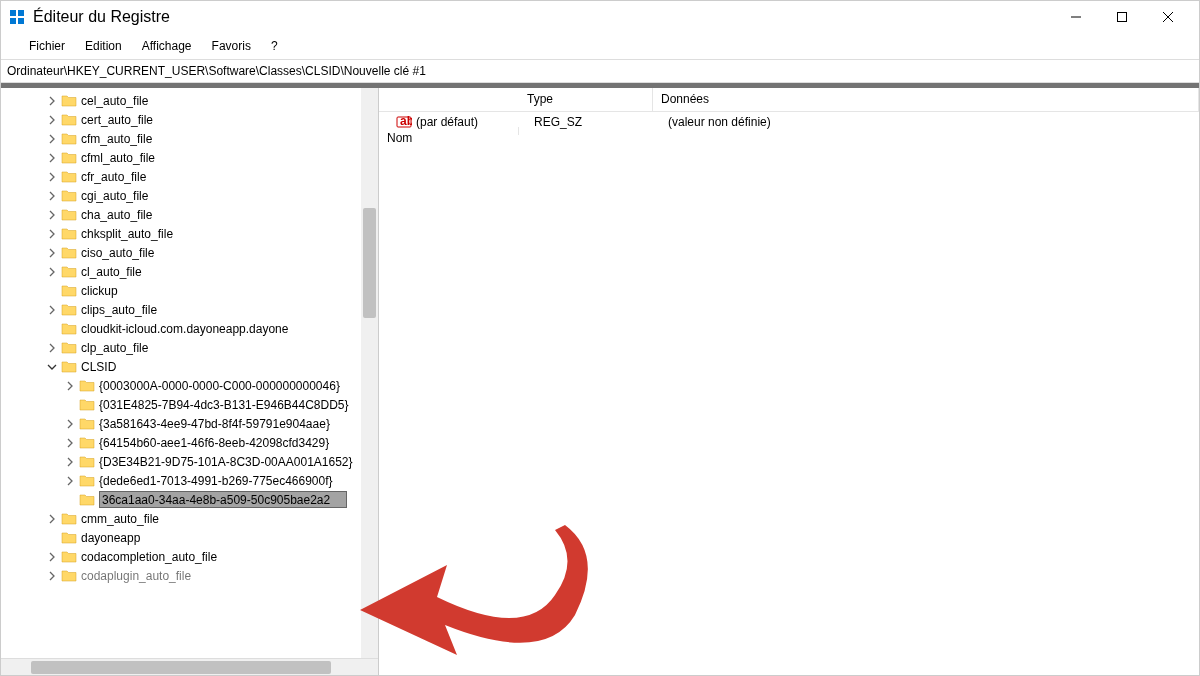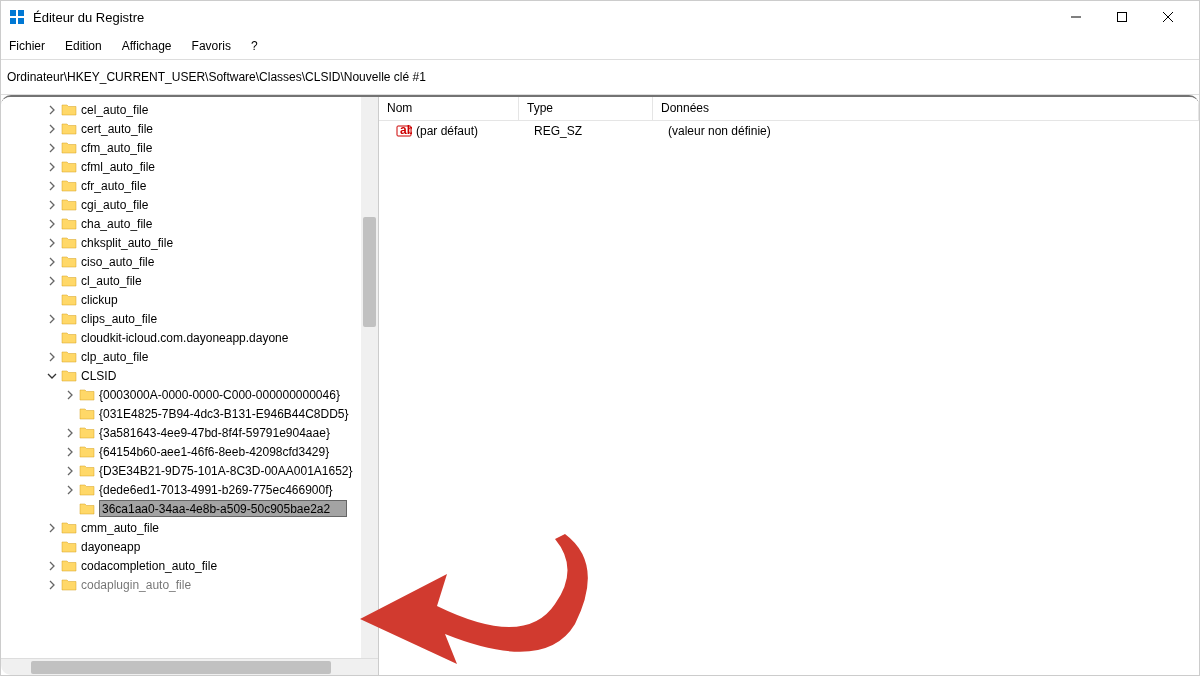--- a/index.html
+++ b/index.html
@@ -1,38 +1,38 @@
 <!DOCTYPE html>
 <html><head>
   <meta charset="utf-8">
   <style>
     * { margin: 0; padding: 0; box-sizing: border-box; font-family: "Segoe UI", Tahoma, sans-serif; font-size: 12px; }
     body { background: #fff; overflow: hidden; }
     .window { width: 1200px; height: 676px; border: 1px solid #ccc; display: flex; flex-direction: column; background: #fff; }
     .titlebar { height: 32px; display: flex; align-items: center; padding: 0 8px; }
     .app-icon { width: 16px; height: 16px; margin-right: 8px; display: inline-flex; }
-    .titlebar-text { flex: 1; font-size: 13px; }
+    .titlebar-text { flex: 1; font-size: 16px; }
     .win-controls { display: flex; gap: 0; }
     .win-btn { width: 46px; height: 32px; display: flex; align-items: center; justify-content: center; cursor: pointer; }
-    .menubar { height: 26px; display: flex; align-items: center; padding: 0 0; gap: 4px; }
+    .menubar { height: 26px; display: flex; align-items: center; padding: 0 20px; gap: 4px; }
     .menu-item { padding: 3px 8px; cursor: pointer; font-size: 12px; }
-    .addressbar { height: 36px; border-top: 1px solid #ddd; border-bottom: 1px solid #ddd; display: flex; align-items: center; padding: 0 6px; background: #fff; font-size: 12px; }
-    .content { flex: 1; display: flex; border-top: 2px solid #737373; overflow: hidden; position: relative; border-radius: 10px; }
+    .addressbar { height: 24px; border-top: 1px solid #ddd; border-bottom: 1px solid #ddd; display: flex; align-items: center; padding: 0 6px; background: #fff; font-size: 12px; }
+    .content { flex: 1; display: flex; border-top: 5px solid #737373; overflow: hidden; position: relative; }
     .tree-pane { width: 378px; border-right: 1px solid #ccc; overflow: hidden; position: relative; background: #fff; padding-top: 3px; }
     .tree { padding-left: 0; }
     .tree-row { display: flex; align-items: center; height: 19px; white-space: nowrap; padding-right: 4px; }
     .twisty { width: 14px; height: 14px; display: inline-flex; align-items: center; justify-content: center; margin-right: 2px; flex-shrink: 0; }
     .twisty svg { width: 10px; height: 10px; }
     .folder-icon { width: 16px; height: 14px; margin-right: 4px; flex-shrink: 0; display: inline-flex; }
     .tree-label { font-size: 12px; overflow: hidden; text-overflow: clip; }
     .tree-label.editing { border: 1px solid #666; background: #a3a3a3; padding: 0 2px; height: 17px; outline: none; }
     .list-pane { flex: 1; display: flex; flex-direction: column; background: #fff; }
     .list-header { display: flex; height: 24px; border-bottom: 1px solid #e5e5e5; }
     .list-col { padding: 4px 8px; font-size: 12px; border-right: 1px solid #e5e5e5; }
-    .col-name { width: 140px; }
+    .col-name { width: 140px; margin-top: 39px; }
     .col-type { width: 134px; }
     .col-data { flex: 1; }
     .list-row { display: flex; height: 20px; align-items: center; }
     .val-icon { width: 16px; height: 16px; margin: 0 4px 0 17px; display: inline-flex; }
     .list-cell { font-size: 12px; }
     .hscroll { position: absolute; bottom: 0; left: 0; right: 0; height: 17px; background: #f0f0f0; border-top: 1px solid #ddd; }
     .hscroll-thumb { position: absolute; left: 30px; top: 2px; height: 13px; width: 300px; background: #c1c1c1; border-radius: 2px; }
     .vscroll { position: absolute; top: 0; right: 0; bottom: 17px; width: 17px; background: #f0f0f0; }
     .vscroll-thumb { position: absolute; left: 2px; top: 120px; width: 13px; height: 110px; background: #c1c1c1; border-radius: 2px; }
     .arrow-overlay { position: absolute; left: 354px; top: 427px; width: 260px; height: 170px; pointer-events: none; z-index: 100; }

